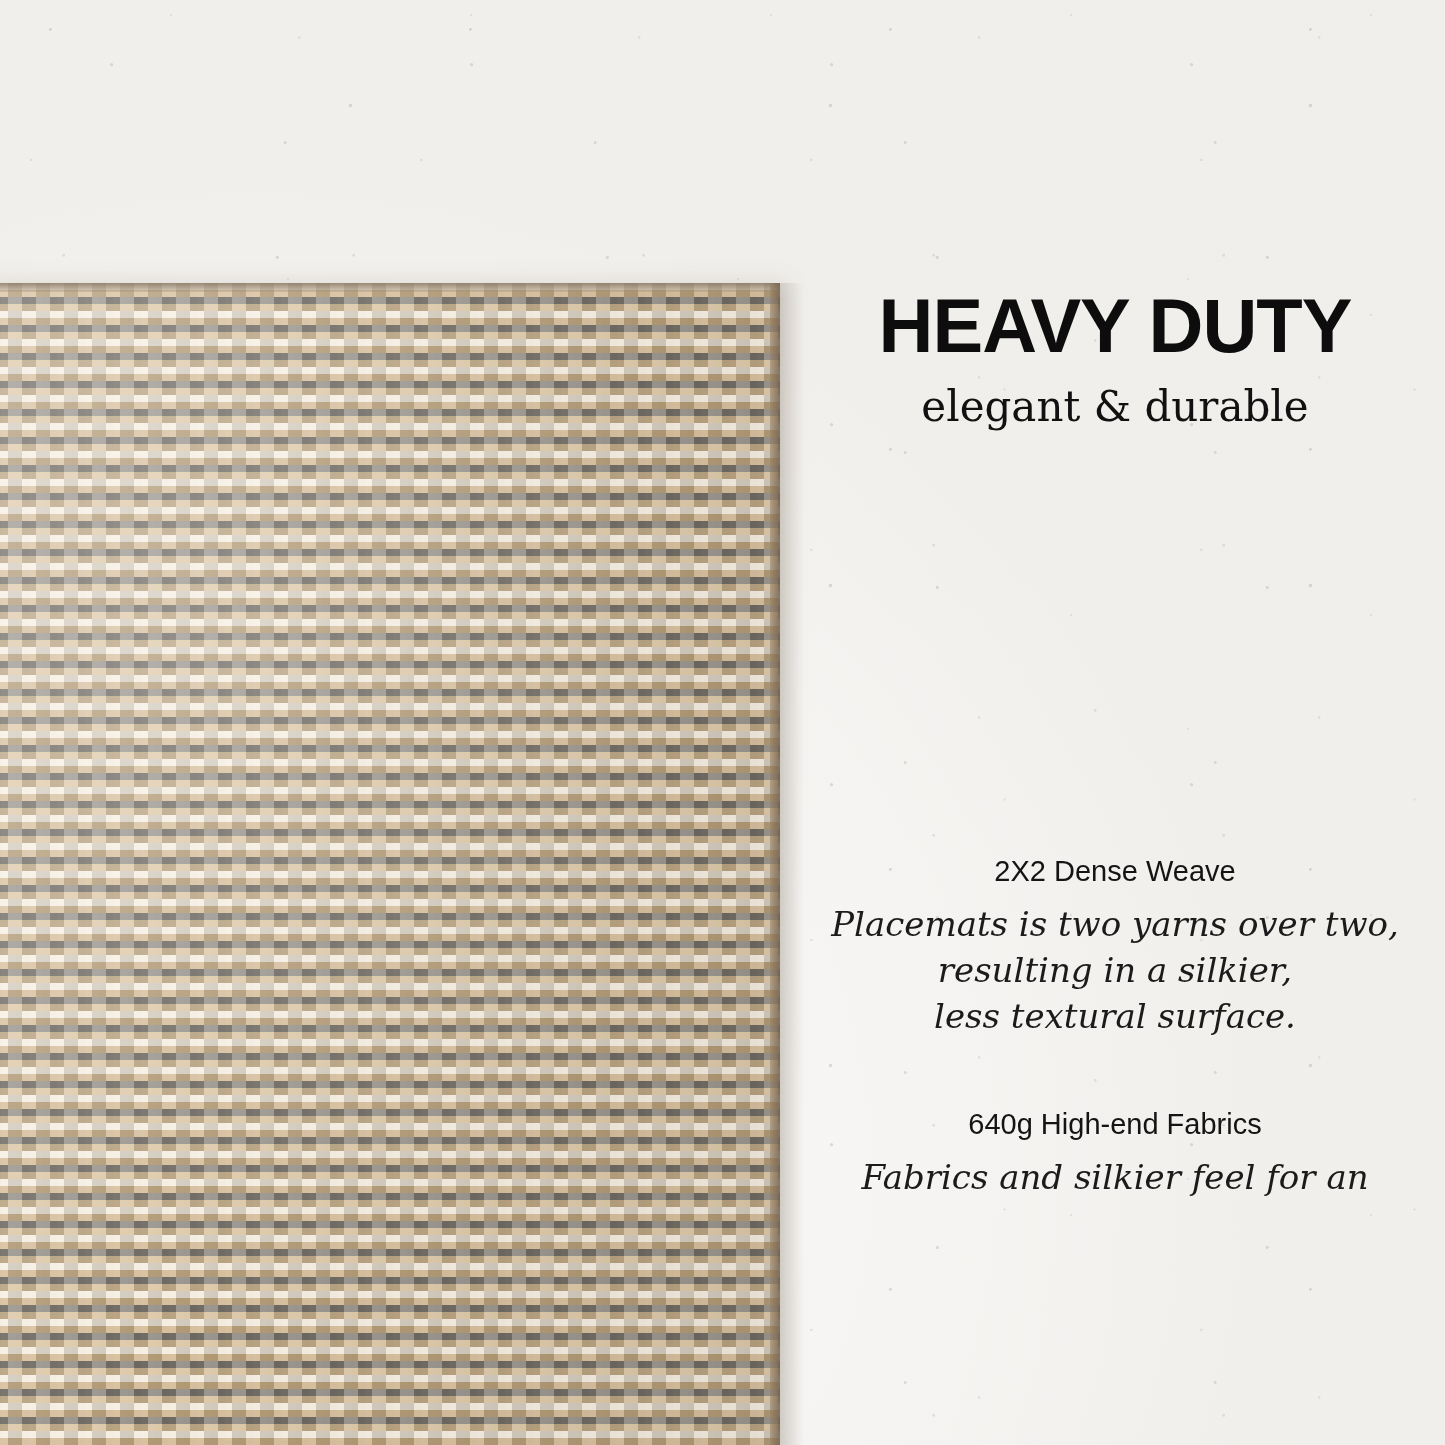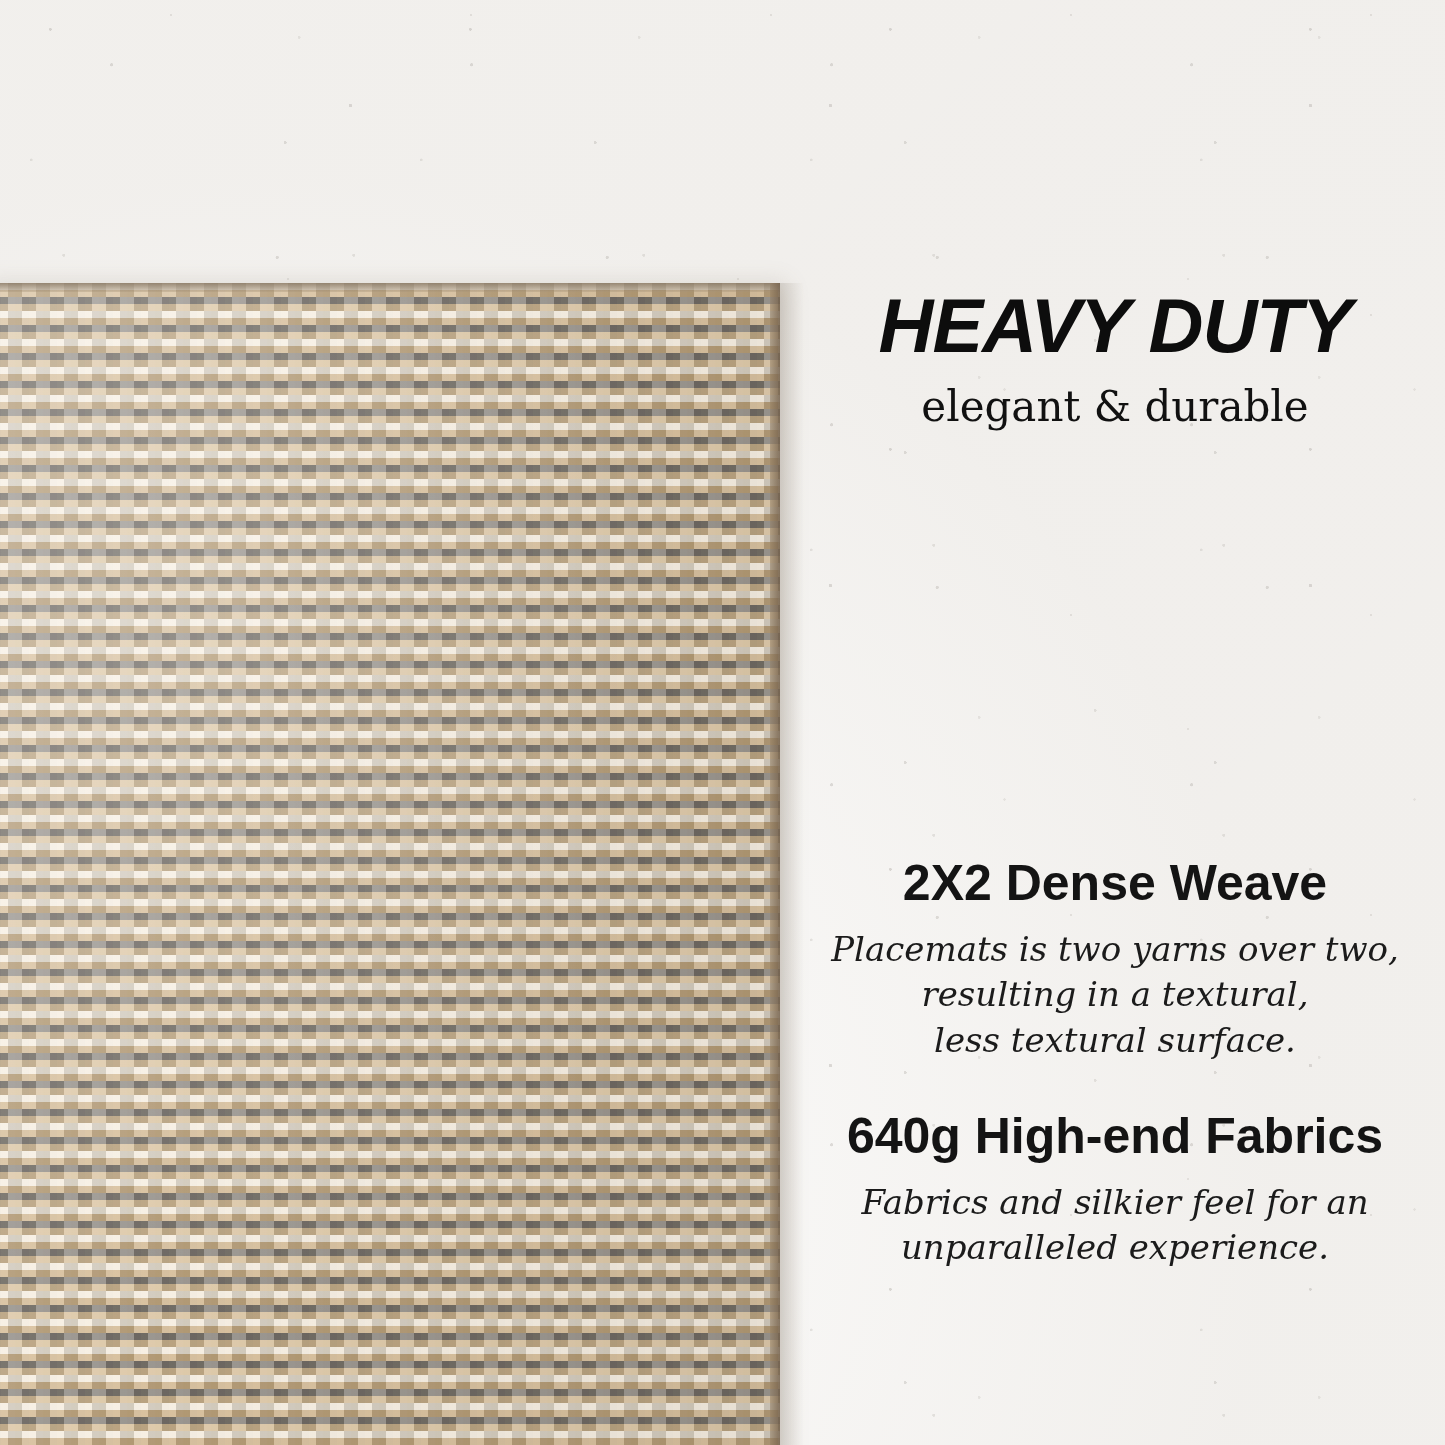--- a/index.html
+++ b/index.html
@@ -142,21 +142,20 @@
     top: 288px;
     left: 0;
     width: 620px;
     text-align: center;
     font-family: "Liberation Sans", sans-serif;
     font-weight: bold;
     font-size: 76px;
     letter-spacing: -1px;
     color: #0d0d0d;
     line-height: 1;
-    font-style: italic;
   }
   .subhead {
     position: absolute;
     top: 385px;
     left: 0;
     width: 620px;
     text-align: center;
     font-family: "DejaVu Serif", serif;
     font-size: 42px;
     color: #111111;
@@ -167,25 +166,24 @@
     position: absolute;
     left: 0;
     width: 620px;
     text-align: center;
   }
   .feature-1 { top: 855px; }
   .feature-2 { top: 1108px; }
 
   .feature-title {
     font-family: "Liberation Sans", sans-serif;
-    font-size: 50px;
+    font-size: 29px;
     color: #141414;
     line-height: 1.15;
     margin-bottom: 14px;
-    font-weight: bold;
   }
   .feature-body {
     font-family: "DejaVu Serif", serif;
     font-style: italic;
     font-size: 34px;
     color: #1b1b1b;
     line-height: 1.35;
   }
 </style>
 </head>
@@ -204,26 +202,25 @@
   <div class="mat-shadow"></div>
 
   <div class="copy">
     <div class="headline">HEAVY DUTY</div>
     <div class="subhead">elegant &amp; durable</div>
 
     <div class="feature feature-1">
       <div class="feature-title">2X2 Dense Weave</div>
       <div class="feature-body">
         <div>Placemats is two yarns over two,</div>
-        <div>resulting in a textural,</div>
+        <div>resulting in a silkier,</div>
         <div>less textural surface.</div>
       </div>
     </div>
 
     <div class="feature feature-2">
       <div class="feature-title">640g High-end Fabrics</div>
       <div class="feature-body">
         <div>Fabrics and silkier feel for an</div>
-        <div>unparalleled experience.</div>
       </div>
     </div>
   </div>
 </div>
 
 </body></html>

